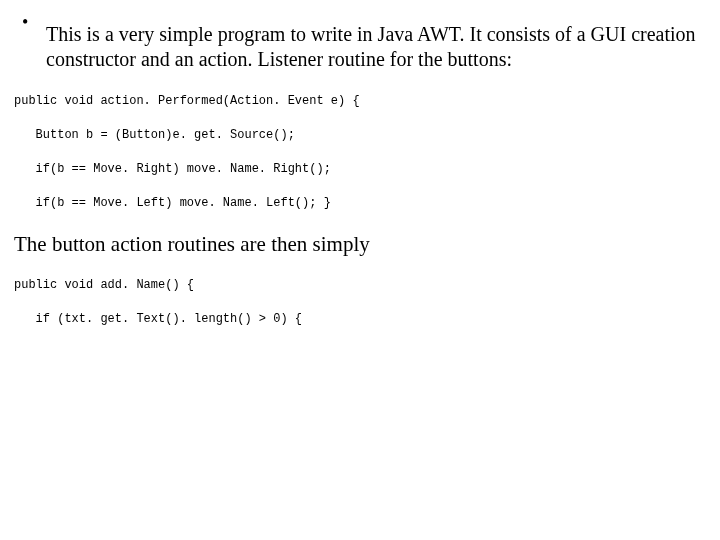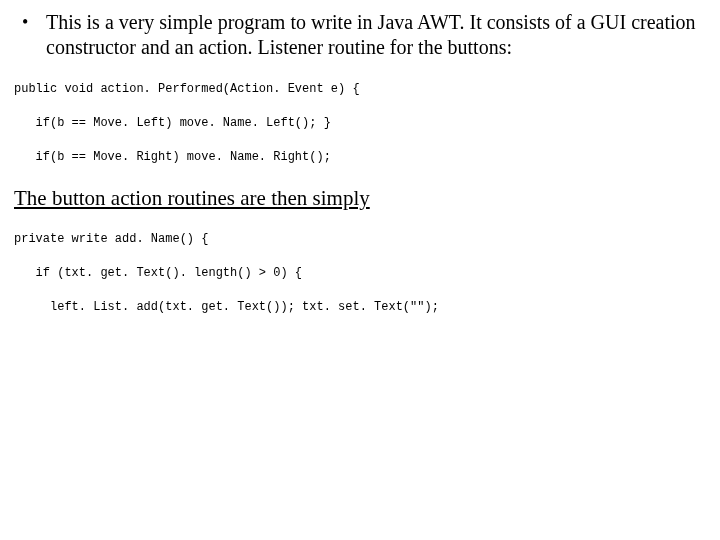--- a/index.html
+++ b/index.html
@@ -22,54 +22,54 @@
   .bullet-dot {
     width: 24px;
     flex: 0 0 24px;
     text-align: left;
     padding-left: 8px;
     font-size: 18px;
     line-height: 1.35;
   }
   .bullet-text {
     flex: 1;
+    margin-top: 12px;
   }
   .code {
     font-family: "Courier New", Courier, monospace;
     font-size: 12px;
     white-space: pre;
     line-height: 1.42;
     margin: 2px 0;
   }
   .body-text {
     font-size: 21px;
     margin: 2px 0 2px 0;
-    text-decoration: underline;
   }
 </style>
 </head>
 <body>
 
 <div class="bullet-row">
   <div class="bullet-dot">•</div>
   <div class="bullet-text">This is a very simple program to write in Java AWT. It consists of a GUI creation constructor and an action. Listener routine for the buttons:</div>
 </div>
 
 <div class="code">
 <div>public void action. Performed(Action. Event e) {</div>
+<div>   Button b = (Button)e. get. Source();</div>
+<div>   if(b == Move. Right) move. Name. Right();</div>
 <div>   if(b == Move. Left) move. Name. Left(); }</div>
-<div>   if(b == Move. Right) move. Name. Right();</div>
 </div>
 
 <div class="body-text">The button action routines are then simply</div>
 
 <div class="code">
-<div>private write add. Name() {</div>
+<div>public void add. Name() {</div>
 <div>   if (txt. get. Text(). length() &gt; 0) {</div>
-<div>     left. List. add(txt. get. Text()); txt. set. Text("");</div>
 
 
 
 
 
 
 
 </div>
 
 </body></html>

